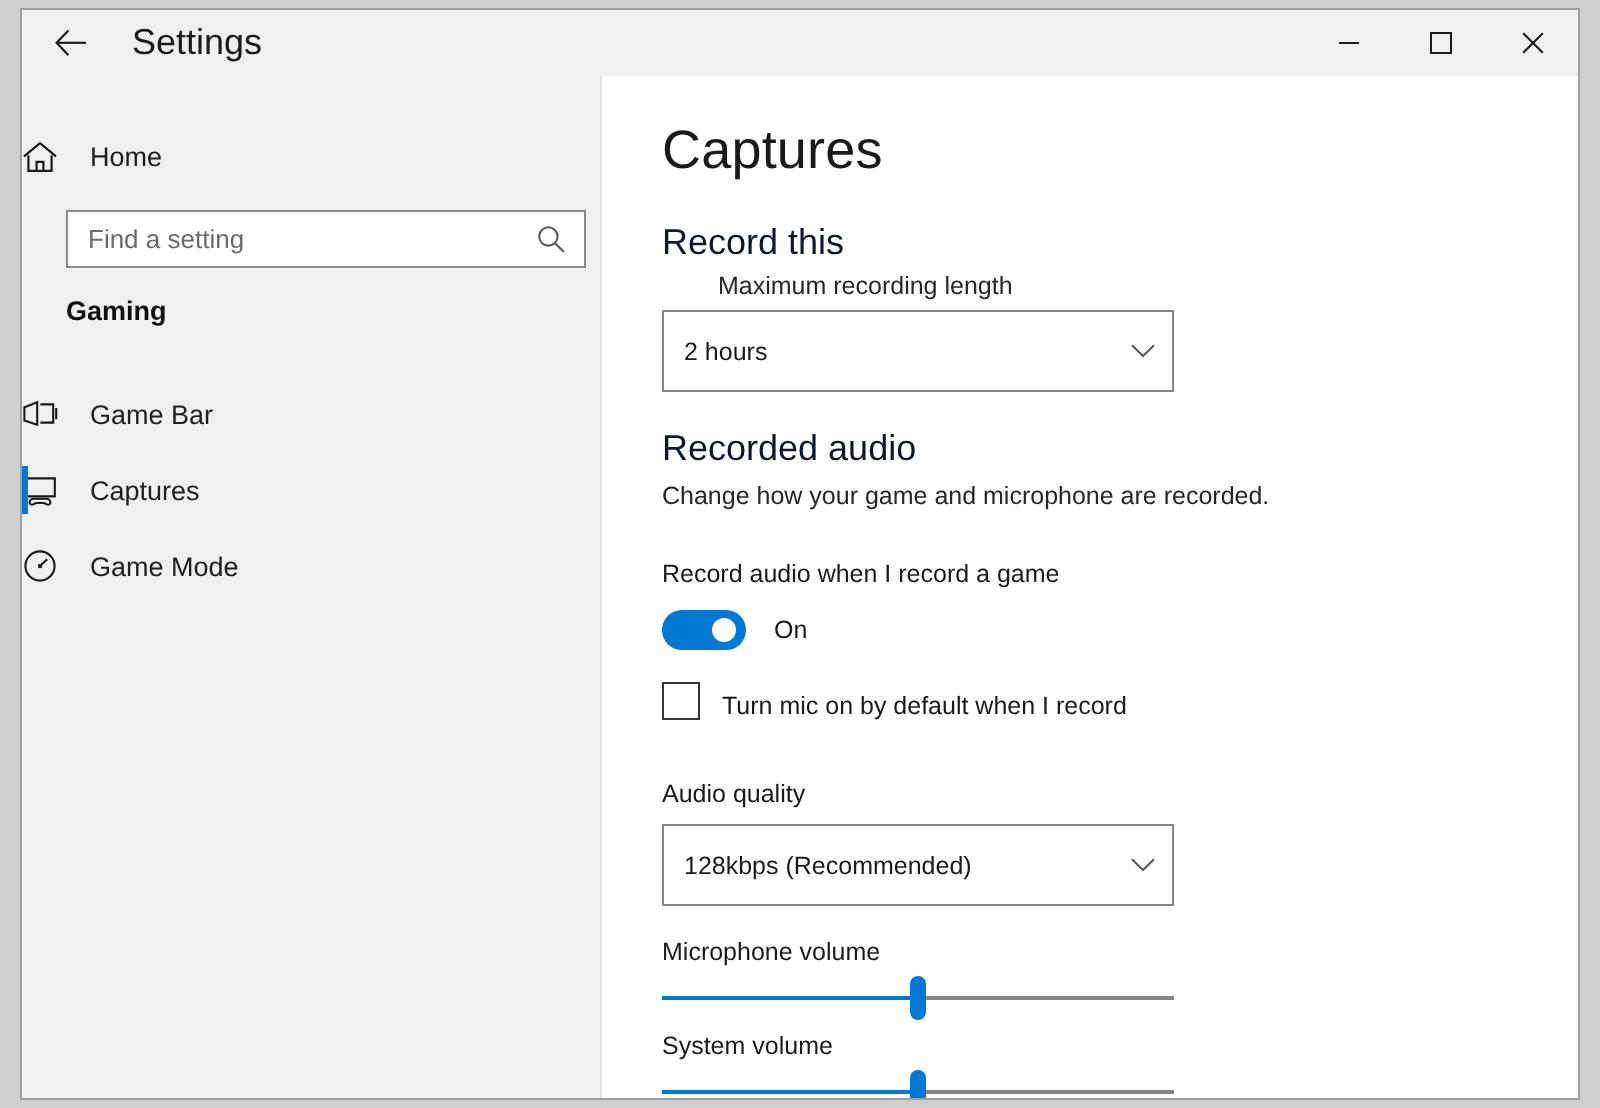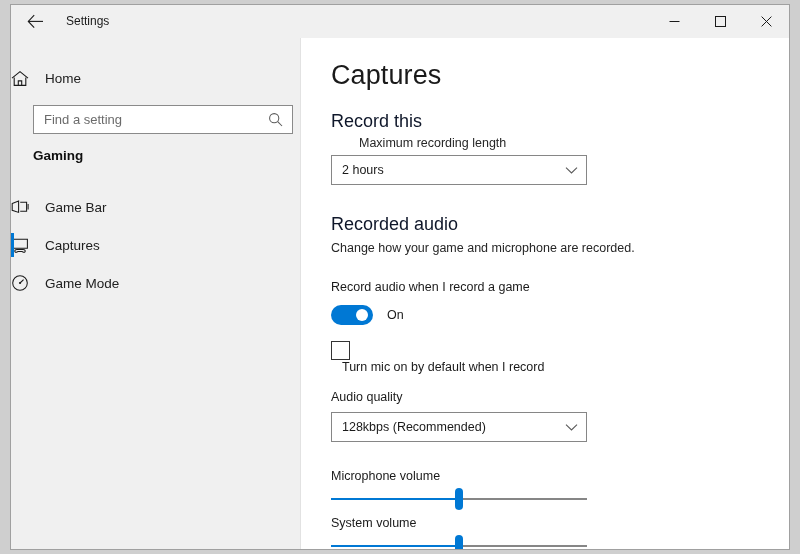--- a/index.html
+++ b/index.html
@@ -41,21 +41,21 @@
     left: 4px; top: 0;
     width: 40px; height: 32px;
     display: flex; align-items: center; justify-content: center;
   }
   .back-btn svg { display:block; }
   .app-title {
     position: absolute;
     left: 55px; top: 0;
     height: 32px;
     line-height: 32px;
-    font-size: 12px;
+    font-size: 18px;
     color: #1a1a1a;
   }
   .caption-buttons {
     position: absolute;
     right: 0; top: 0;
     height: 32px;
     display: flex;
   }
   .cap-btn {
     width: 46px; height: 32px;
@@ -173,21 +173,21 @@
   .section-sub {
     font-size: 12.5px;
     color: #262626;
   }
   .field-label {
     font-size: 12.5px;
     color: #1a1a1a;
   }
   .combo {
     width: 256px;
-    height: 30px;
+    height: 41px;
     border: 1px solid #868686;
     background: #ffffff;
     box-sizing: border-box;
     position: relative;
     display: flex;
     align-items: center;
   }
   .combo-value {
     padding-left: 10px;
     font-size: 12.5px;
@@ -217,21 +217,21 @@
     top: 4px;
     right: 5px;
   }
   .toggle-state {
     margin-left: 14px;
     font-size: 12.5px;
     color: #1a1a1a;
   }
 
   
-  .check-row { display: flex; align-items: flex-start; flex-direction: column; }
+  .check-row { display: flex; align-items: flex-end; }
   .checkbox {
     width: 19px; height: 19px;
     border: 1px solid #333333;
     background: #ffffff;
     box-sizing: border-box;
   }
   .check-label {
     margin-left: 11px;
     font-size: 12.5px;
     color: #1a1a1a;

